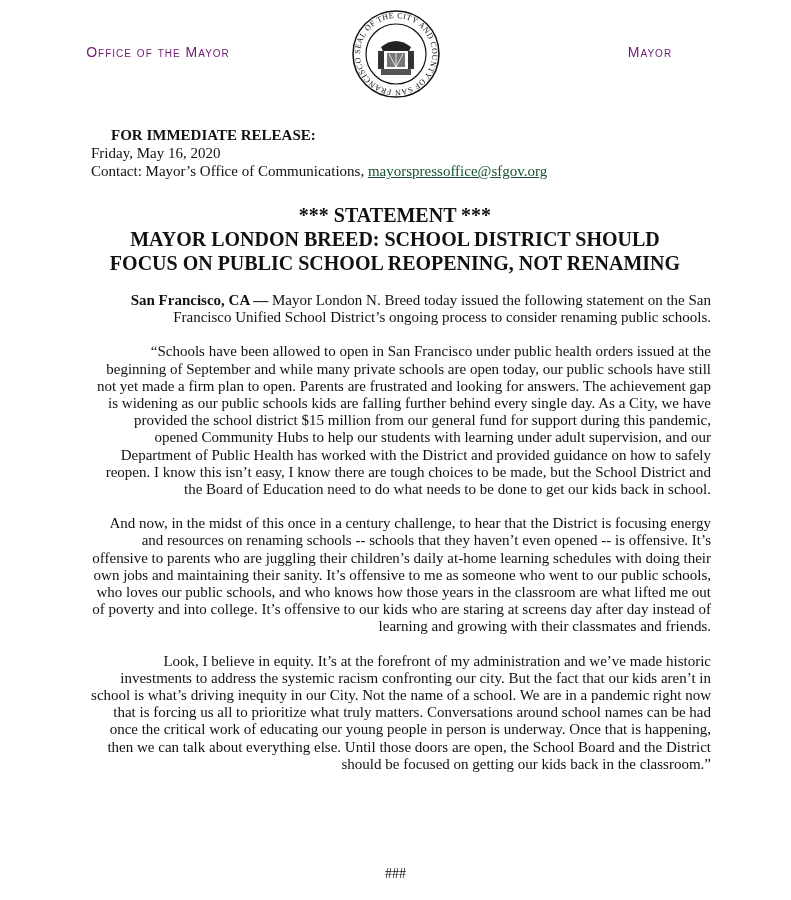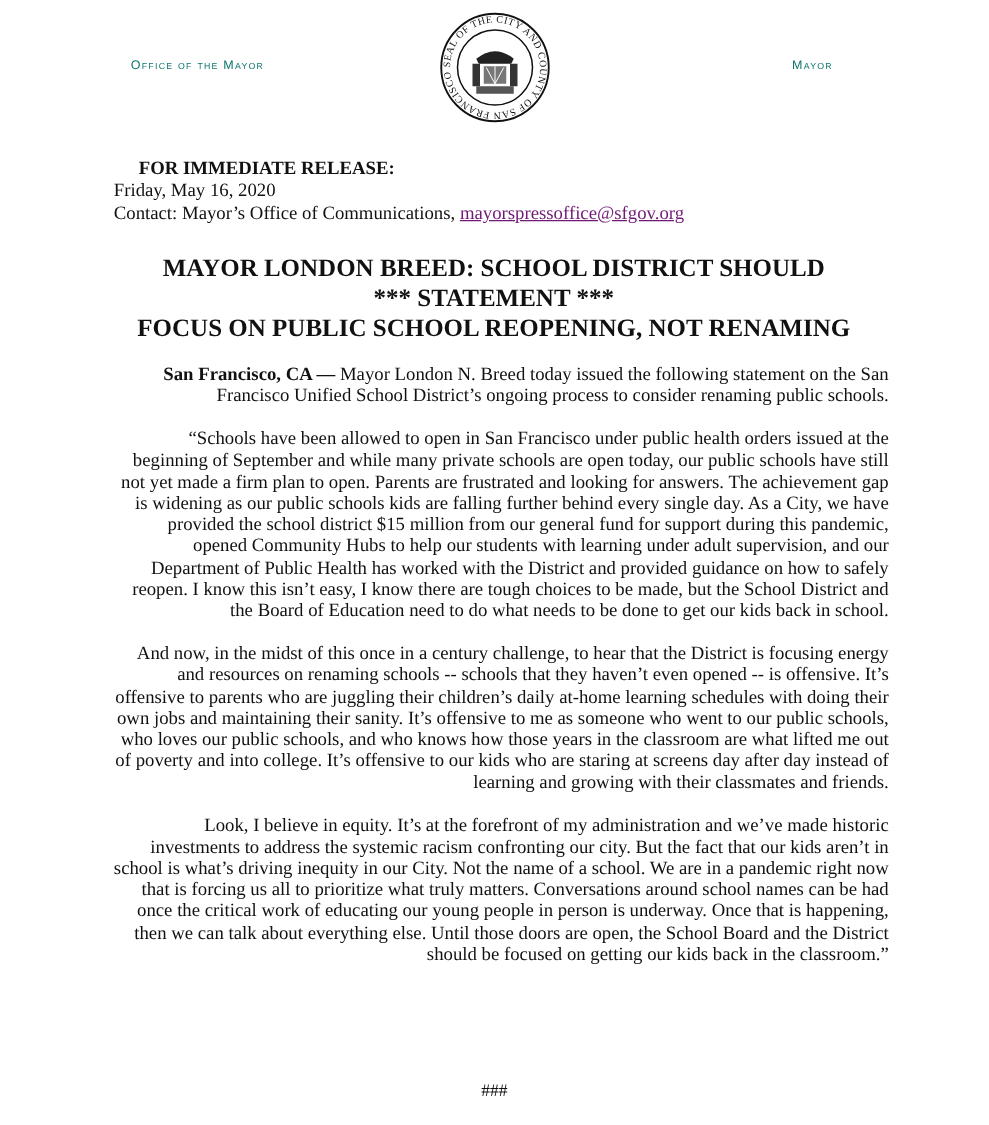--- a/index.html
+++ b/index.html
@@ -1,24 +1,24 @@
 <!DOCTYPE html>
 <html><head>
 <meta charset="utf-8">
 <style>
   html, body { margin: 0; padding: 0; background: #ffffff; }
   body { width: 791px; height: 900px; position: relative; overflow: hidden; color: #111; }
-  .sc { font-family: "Liberation Sans", sans-serif; font-size: 10px; letter-spacing: 1px; color: #0f766e; font-variant: small-caps; }
+  .sc { font-family: "Liberation Sans", sans-serif; font-size: 14px; letter-spacing: 1px; color: #701a75; font-variant: small-caps; }
   #hdr-left { position: absolute; left: 68px; top: 43px; width: 180px; text-align: center; line-height: 19px; }
   #hdr-right { position: absolute; left: 575px; top: 43px; width: 150px; text-align: center; line-height: 19px; }
   #seal { position: absolute; left: 351px; top: 9px; width: 90px; height: 90px; }
   .serif { font-family: "Liberation Serif", serif; }
   #release { position: absolute; left: 91px; top: 126px; font-size: 15px; line-height: 18px; }
   #release .bold { font-weight: bold; margin-left: 20px; }
-  #release a { color: #701a75; text-decoration: underline; }
+  #release a { color: #14532d; text-decoration: underline; }
   #titles { position: absolute; left: 80px; top: 203px; width: 630px; text-align: center; font-weight: bold; font-size: 20px; line-height: 24px; }
   #body { position: absolute; left: 91px; top: 292px; width: 620px; font-size: 15px; line-height: 17.2px; }
   #body p { margin: 0 0 17px 0; text-align: right; }
   #body .b { font-weight: bold; }
   #end { position: absolute; left: 0; width: 791px; top: 866px; text-align: center; font-size: 14px; }
 </style>
 </head>
 <body>
 
 <div id="hdr-left" class="sc">
@@ -52,22 +52,22 @@
   <div>Mayor</div>
 </div>
 
 <div id="release" class="serif">
   <div class="bold">FOR IMMEDIATE RELEASE:</div>
   <div>Friday, May 16, 2020</div>
   <div><span>Contact: Mayor’s Office of Communications, </span><a href="#">mayorspressoffice@sfgov.org</a></div>
 </div>
 
 <div id="titles" class="serif">
+  <div>*** STATEMENT ***</div>
   <div>MAYOR LONDON BREED: SCHOOL DISTRICT SHOULD</div>
-  <div>*** STATEMENT ***</div>
   <div>FOCUS ON PUBLIC SCHOOL REOPENING, NOT RENAMING</div>
 </div>
 
 <div id="body" class="serif">
   <p><span class="b">San Francisco, CA —</span><span> Mayor London N. Breed today issued the following statement on the San Francisco Unified School District’s ongoing process to consider renaming public schools.</span></p>
   <p>“Schools have been allowed to open in San Francisco under public health orders issued at the beginning of September and while many private schools are open today, our public schools have still not yet made a firm plan to open. Parents are frustrated and looking for answers. The achievement gap is widening as our public schools kids are falling further behind every single day. As a City, we have provided the school district $15 million from our general fund for support during this pandemic, opened Community Hubs to help our students with learning under adult supervision, and our Department of Public Health has worked with the District and provided guidance on how to safely reopen. I know this isn’t easy, I know there are tough choices to be made, but the School District and the Board of Education need to do what needs to be done to get our kids back in school.</p>
   <p>And now, in the midst of this once in a century challenge, to hear that the District is focusing energy and resources on renaming schools -- schools that they haven’t even opened -- is offensive. It’s offensive to parents who are juggling their children’s daily at-home learning schedules with doing their own jobs and maintaining their sanity. It’s offensive to me as someone who went to our public schools, who loves our public schools, and who knows how those years in the classroom are what lifted me out of poverty and into college. It’s offensive to our kids who are staring at screens day after day instead of learning and growing with their classmates and friends.</p>
   <p>Look, I believe in equity. It’s at the forefront of my administration and we’ve made historic investments to address the systemic racism confronting our city. But the fact that our kids aren’t in school is what’s driving inequity in our City. Not the name of a school. We are in a pandemic right now that is forcing us all to prioritize what truly matters. Conversations around school names can be had once the critical work of educating our young people in person is underway. Once that is happening, then we can talk about everything else. Until those doors are open, the School Board and the District should be focused on getting our kids back in the classroom.”</p>
 </div>
 

